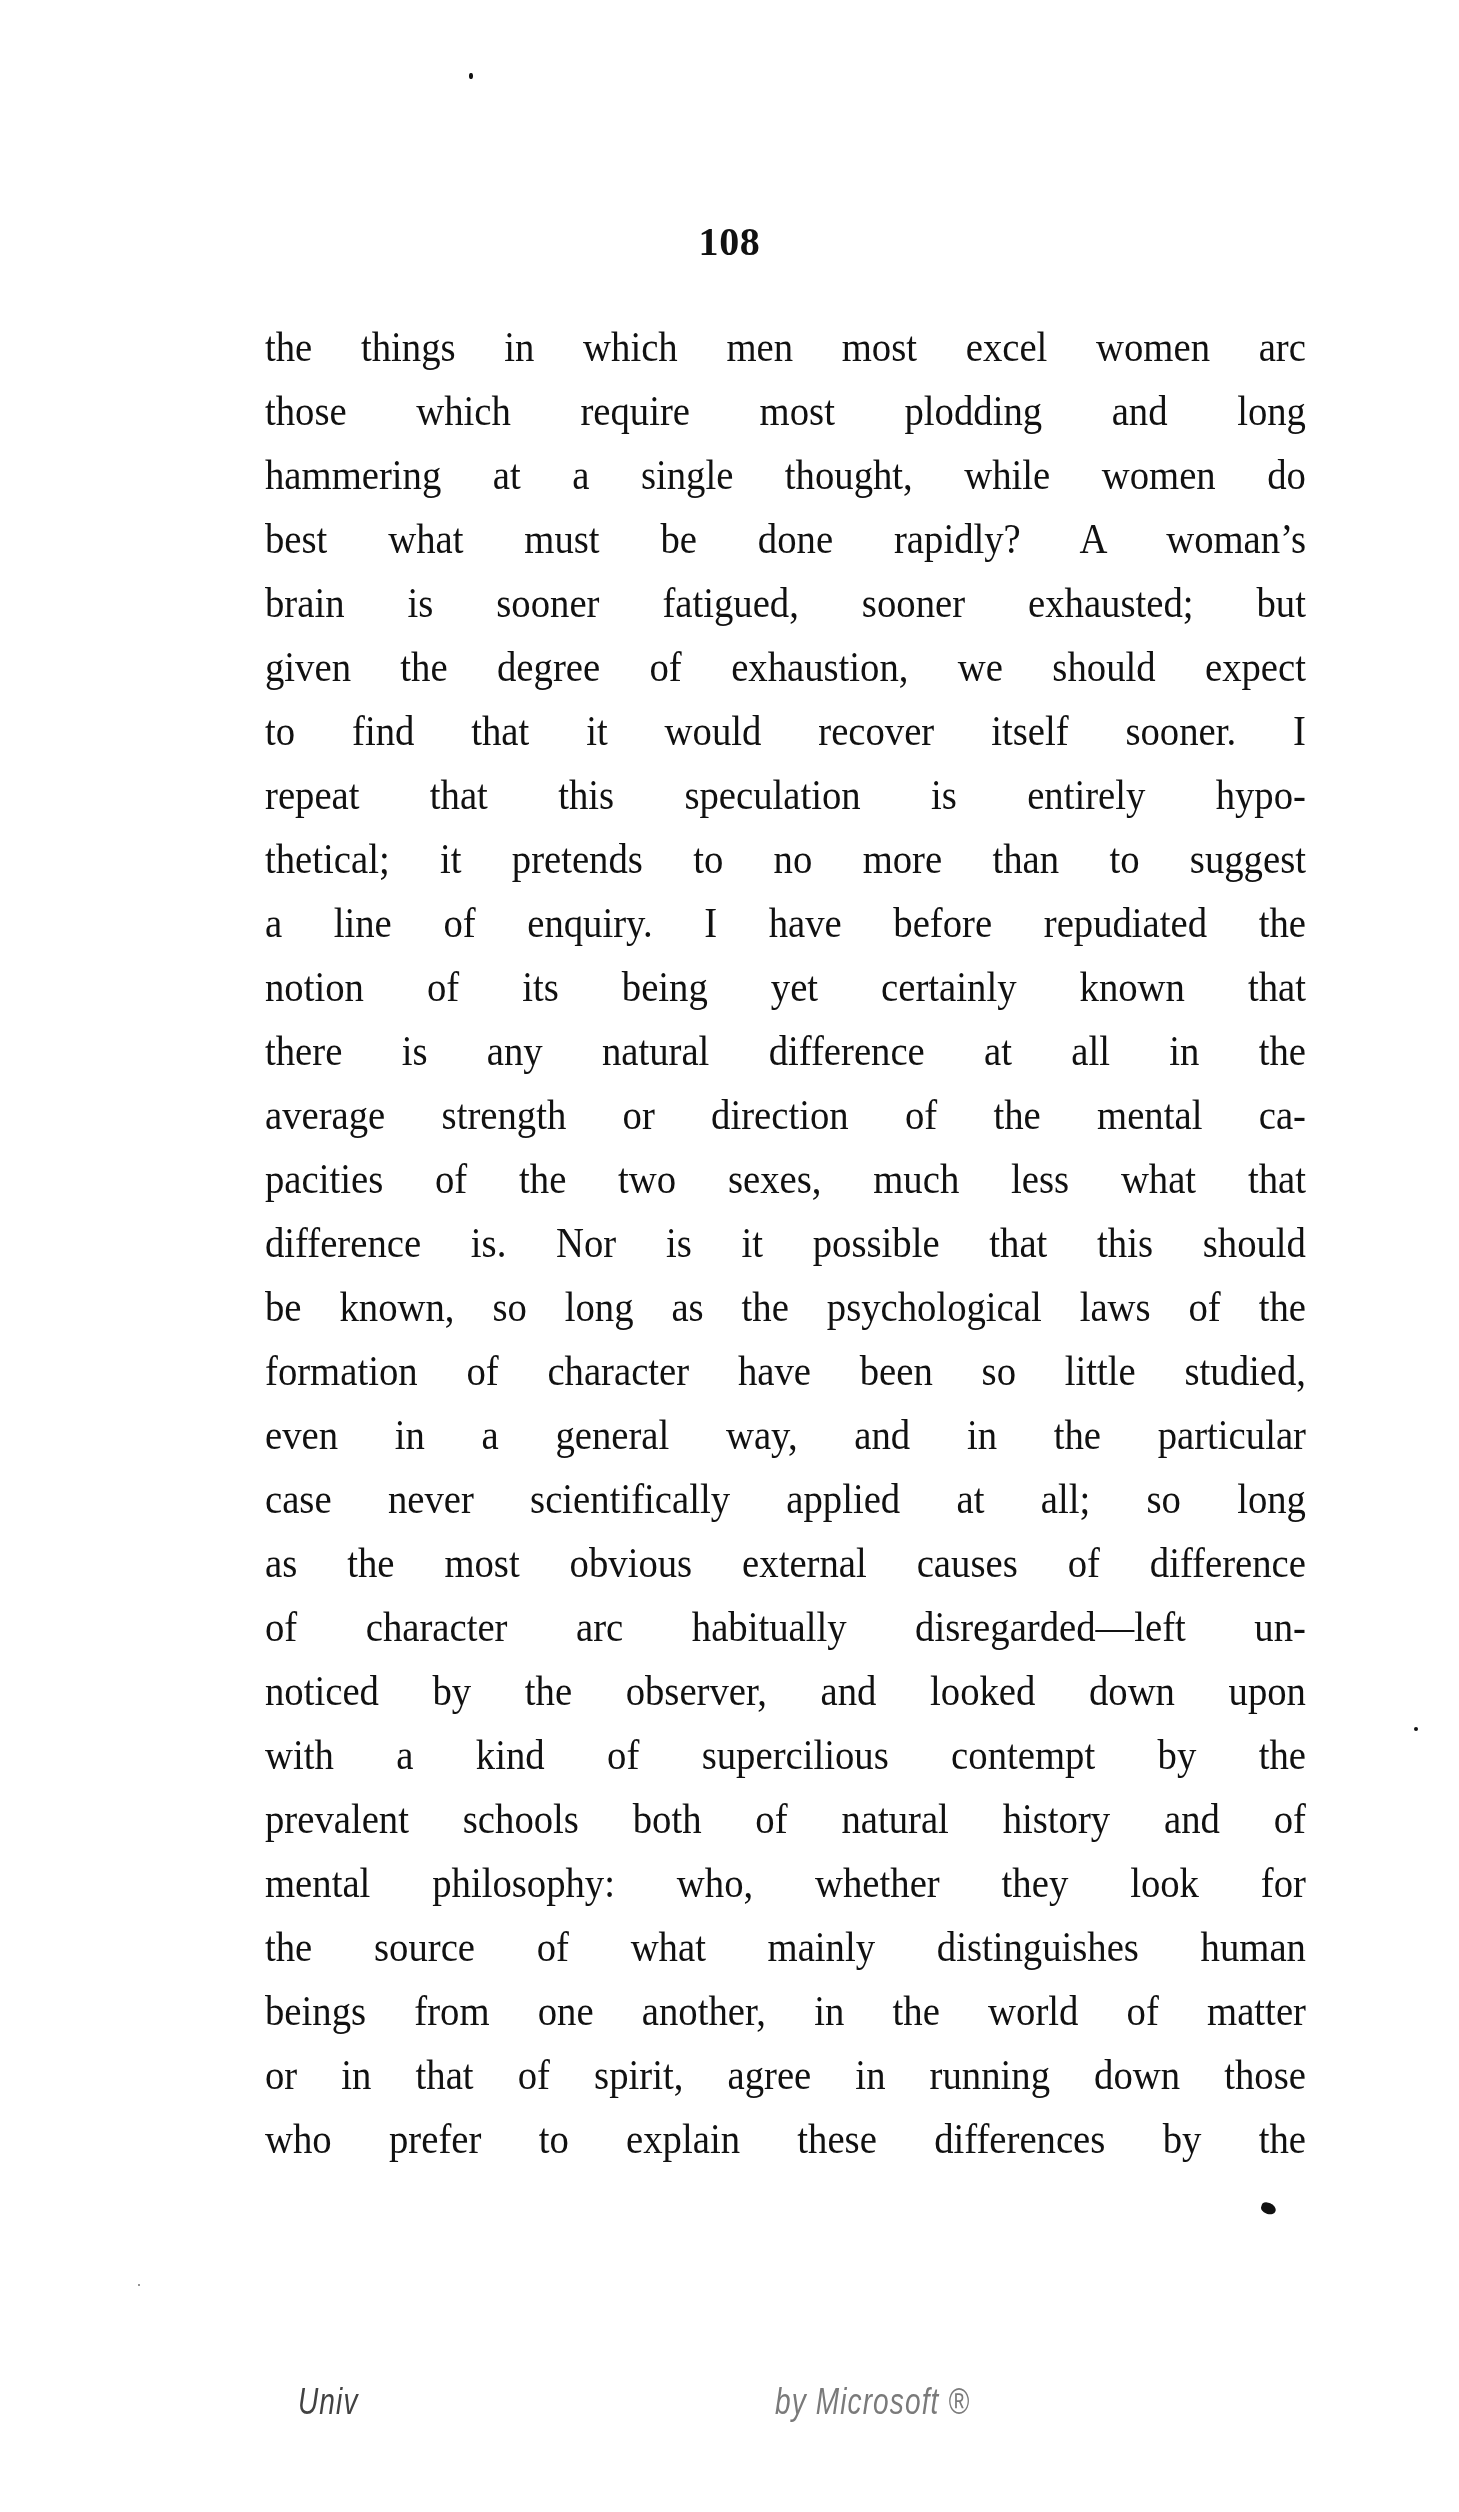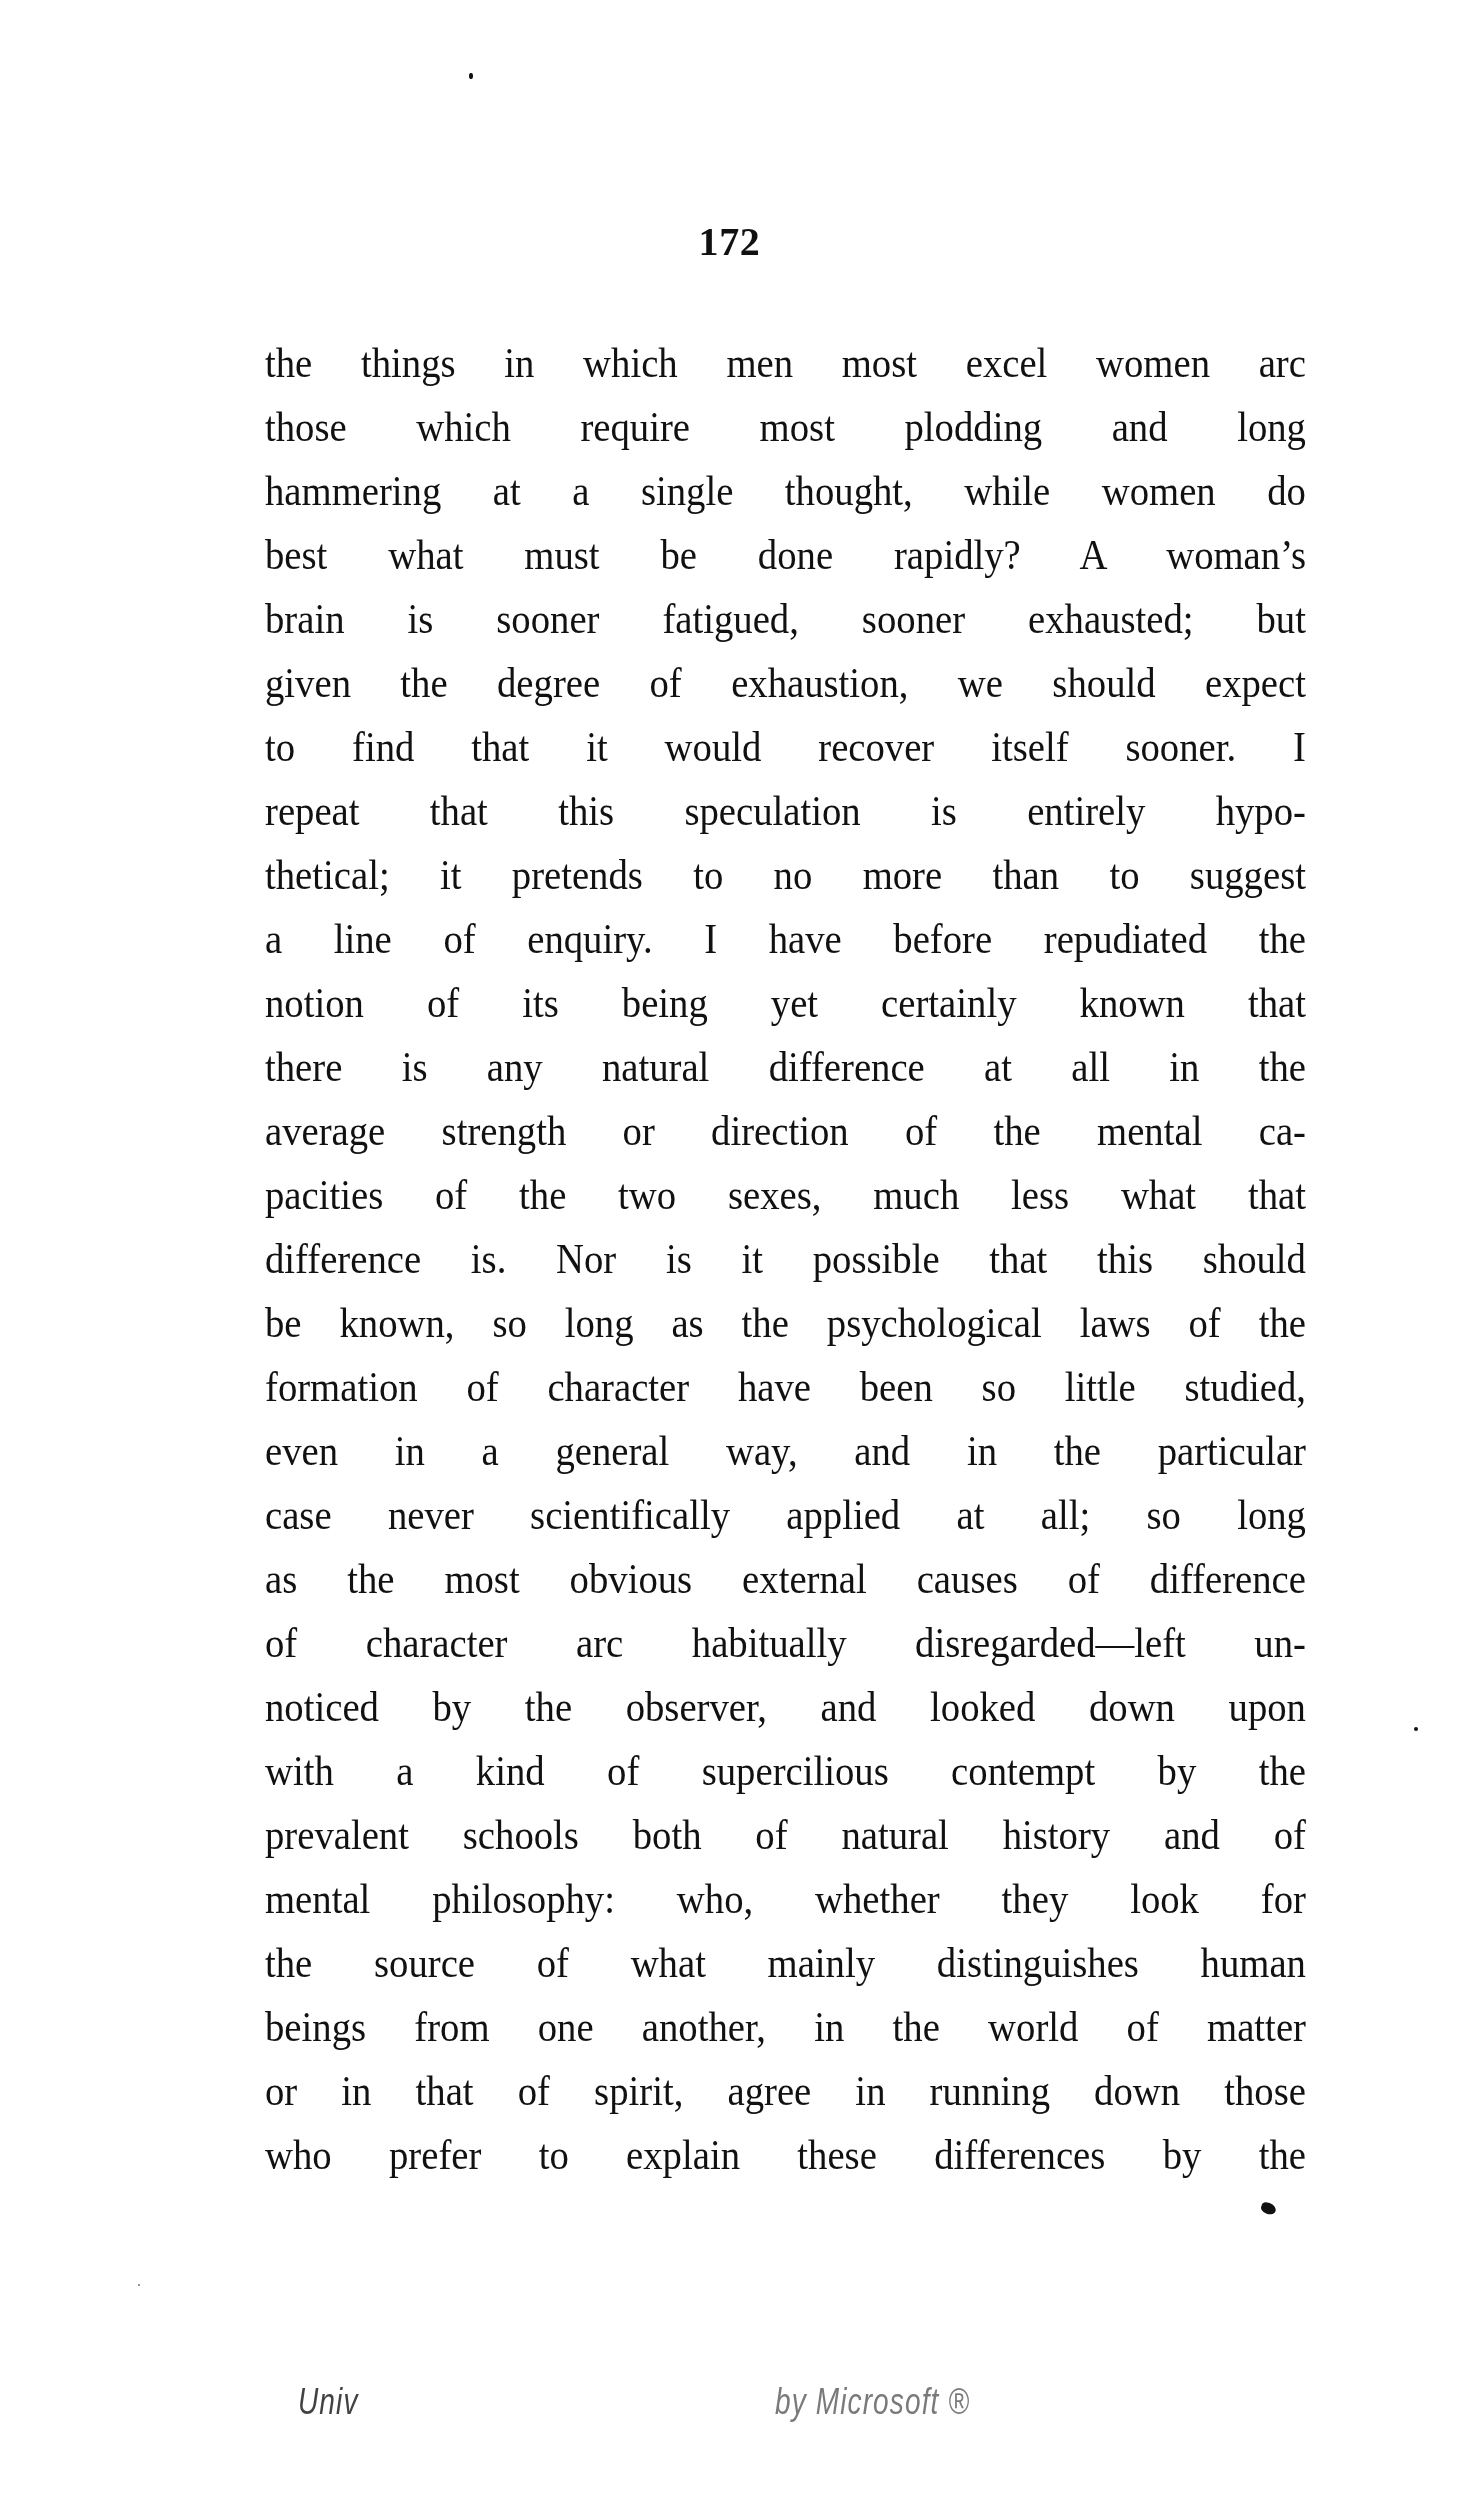--- a/index.html
+++ b/index.html
@@ -35,21 +35,21 @@
       left: 0; right: 0;
       top: 218px;
       text-align: center;
       font-size: 40px;
       font-weight: bold;
       letter-spacing: 0.7px;
     }
     .text-block {
       position: absolute;
       left: 265px;
-      top: 331px;
+      top: 315px;
       width: 1042px;
     }
     .line {
       display: block;
       height: 64px;
       line-height: 64px;
       font-size: 43px;
       text-align: justify;
       text-align-last: justify;
       white-space: nowrap;
@@ -84,21 +84,21 @@
     .watermark-right { left: 775px; opacity: .6; }
   </style>
 </head>
 <body>
 
 <div class="page">
   <span class="speck speck-top"></span>
   <span class="speck speck-right"></span>
   <span class="speck speck-left"></span>
 
-  <div class="page-number">172</div>
+  <div class="page-number">108</div>
 
   <div class="text-block" id="text-block">
       <span class="line">the things in which men most excel women arc</span>
       <span class="line">those which require most plodding and long</span>
       <span class="line">hammering at a single thought, while women do</span>
       <span class="line">best what must be done rapidly?  A woman’s</span>
       <span class="line">brain is sooner fatigued, sooner exhausted; but</span>
       <span class="line">given the degree of exhaustion, we should expect</span>
       <span class="line">to find that it would recover itself sooner.  I</span>
       <span class="line">repeat that this speculation is entirely hypo-</span>

